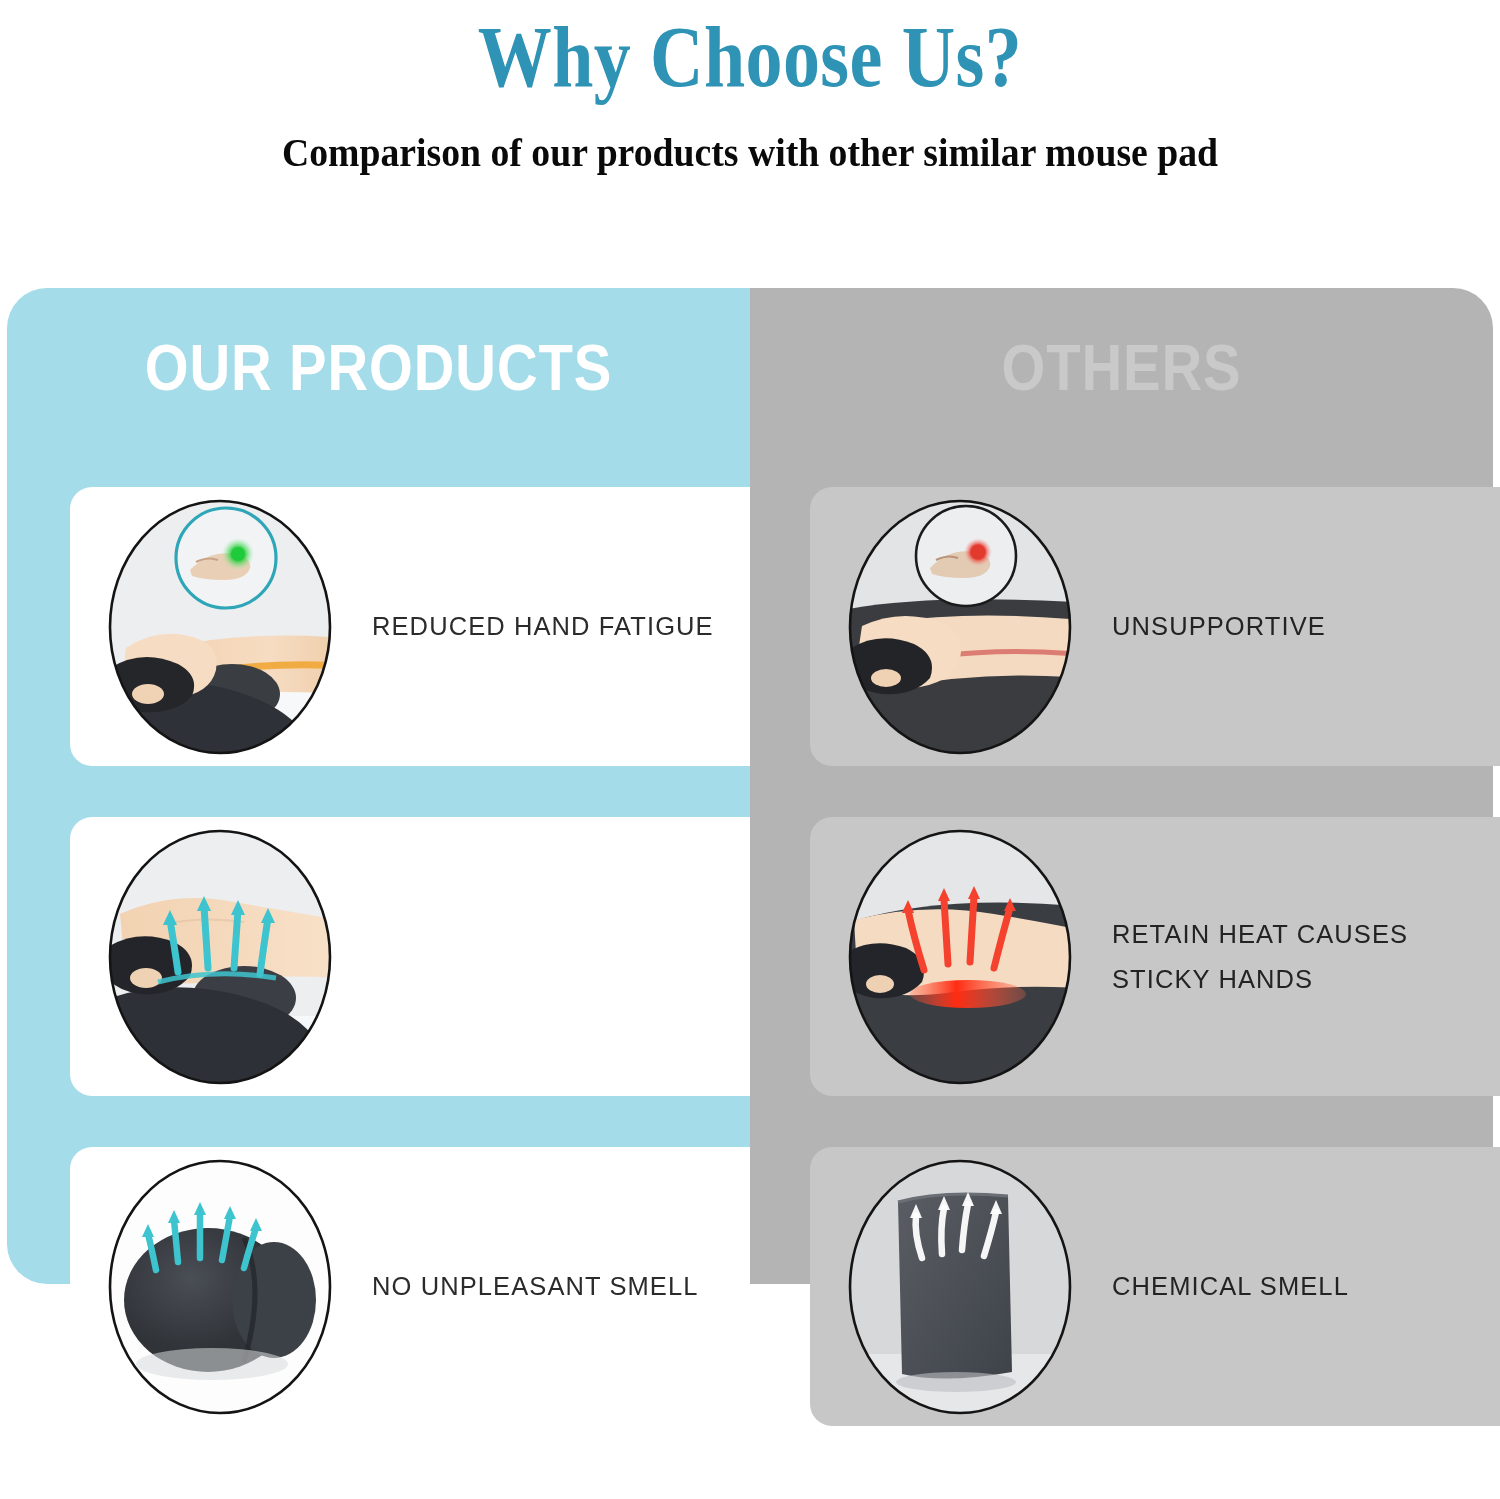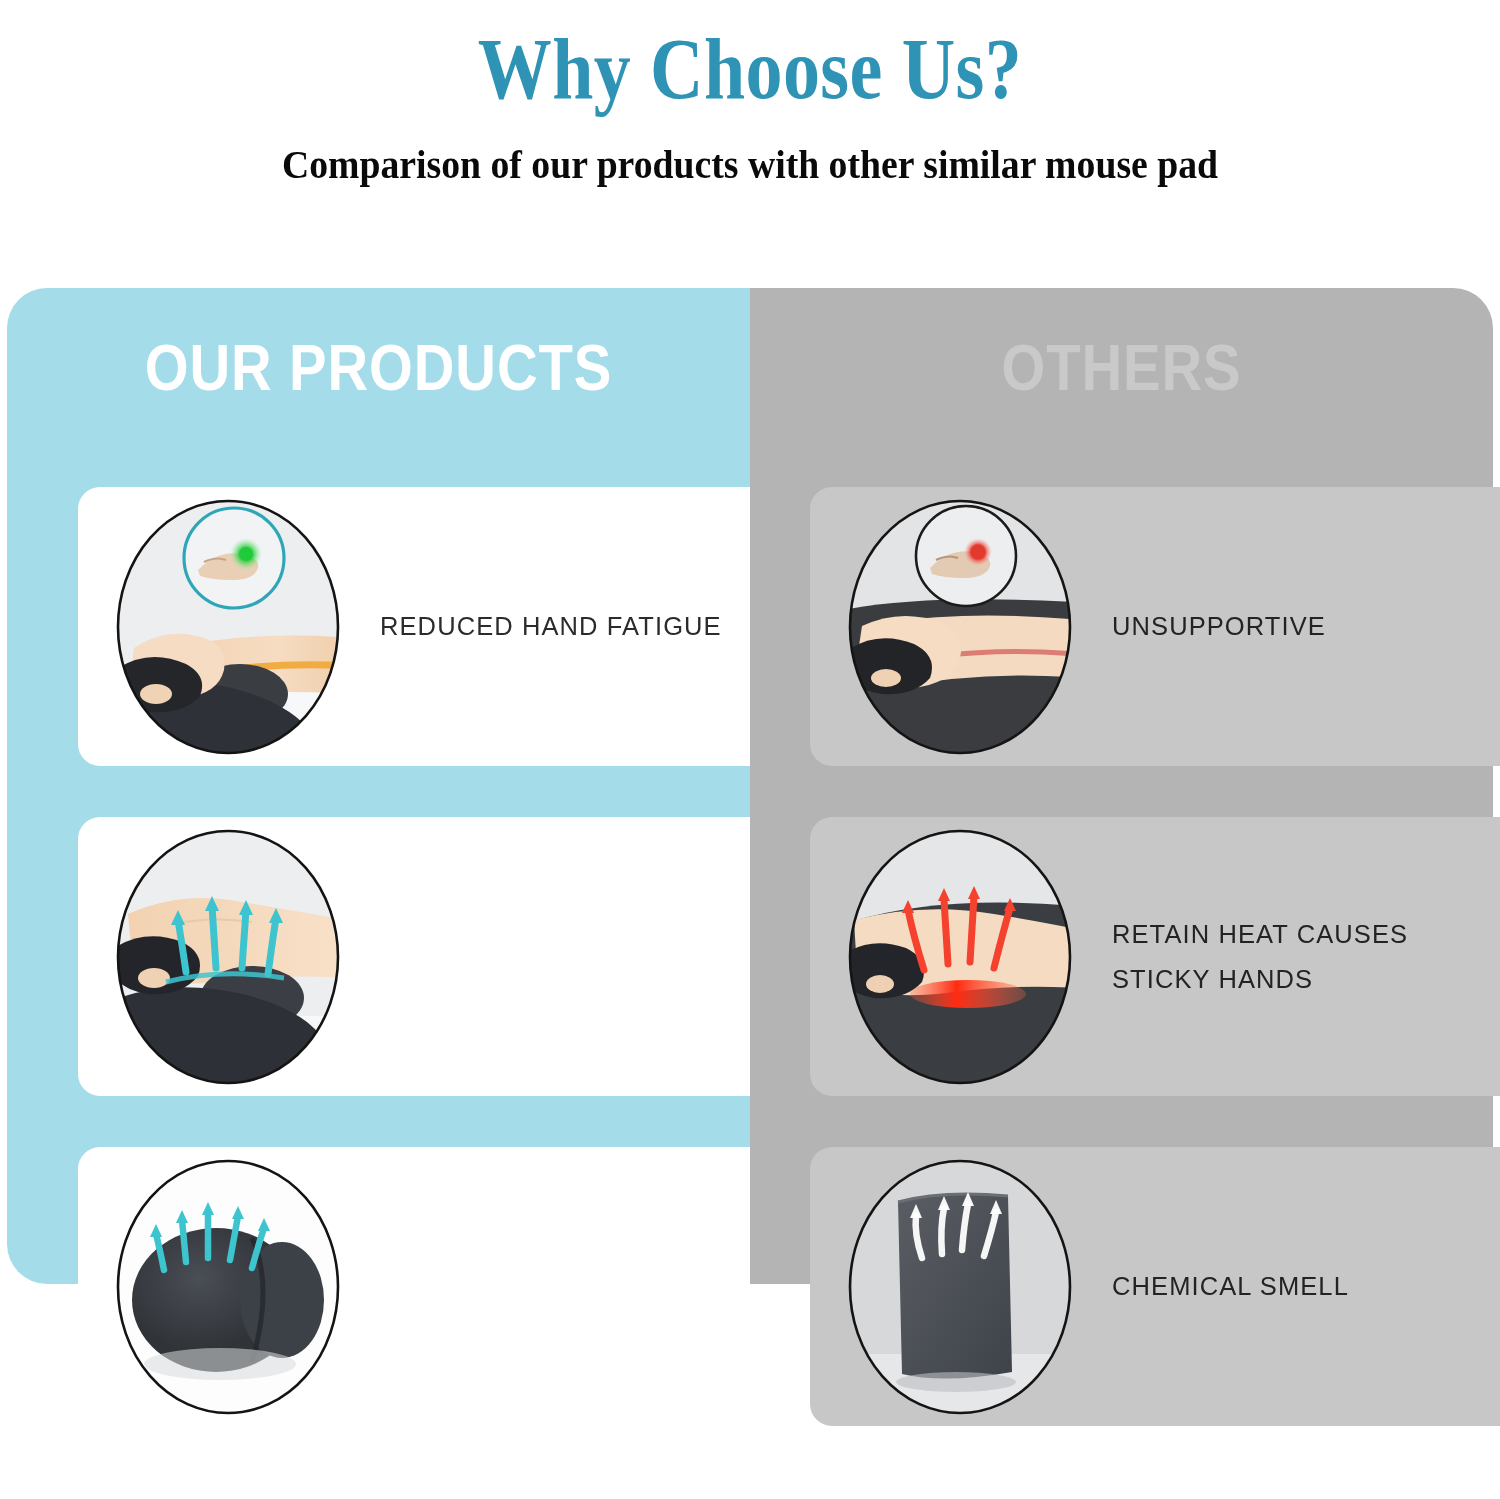--- a/index.html
+++ b/index.html
@@ -11,21 +11,21 @@
     width: 1500px;
     height: 1499px;
     overflow: hidden;
     font-family: "Liberation Sans", sans-serif;
     position: relative;
   }
 
   
   .header-block {
     position: absolute;
-    left: 0; top: 16px;
+    left: 0; top: 4px;
     width: 1500px;
     text-align: center;
   }
   .main-title {
     margin: 0;
     padding-top: 8px;
     font-family: "Liberation Serif", serif;
     font-weight: bold;
     font-size: 86px;
     line-height: 1.05;
@@ -90,21 +90,21 @@
     position: absolute;
     top: 199px;
     left: 0;
     width: 100%;
     height: 940px;
     display: flex;
     flex-direction: column;
     justify-content: flex-start;
     gap: 51px;
   }
-  .card-list.ours { padding-left: 63px; padding-right: 55px; margin-left: 8px; }
+  .card-list.ours { padding-left: 63px; padding-right: 55px; }
   .card-list.others { padding-left: 60px; padding-right: 58px; }
 
   .card {
     box-sizing: border-box;
     height: 279px;
     border-radius: 22px;
     display: flex;
     align-items: center;
     overflow: hidden;
     position: relative;
@@ -275,20 +275,23 @@
                 <path d="M44 66 l6 13 l-12 0 z"></path>
                 <path d="M70 52 l6 13 l-12 0 z"></path>
                 <path d="M96 44 l6 13 l-12 0 z"></path>
                 <path d="M126 48 l6 13 l-12 0 z"></path>
                 <path d="M152 60 l6 13 l-12 0 z"></path>
               </g>
             </g>
             <ellipse cx="116" cy="129" rx="110" ry="126" fill="none" stroke="#141414" stroke-width="2.6"></ellipse>
           </svg>
         </div>
+        <div class="card-text">
+          <span class="line">NO UNPLEASANT SMELL</span>
+        </div>
       </div>
 
     </div>
   </div>
 
   <div class="panel panel-others">
     <div class="panel-heading others">OTHERS</div>
 
     <div class="card-list others">
 

